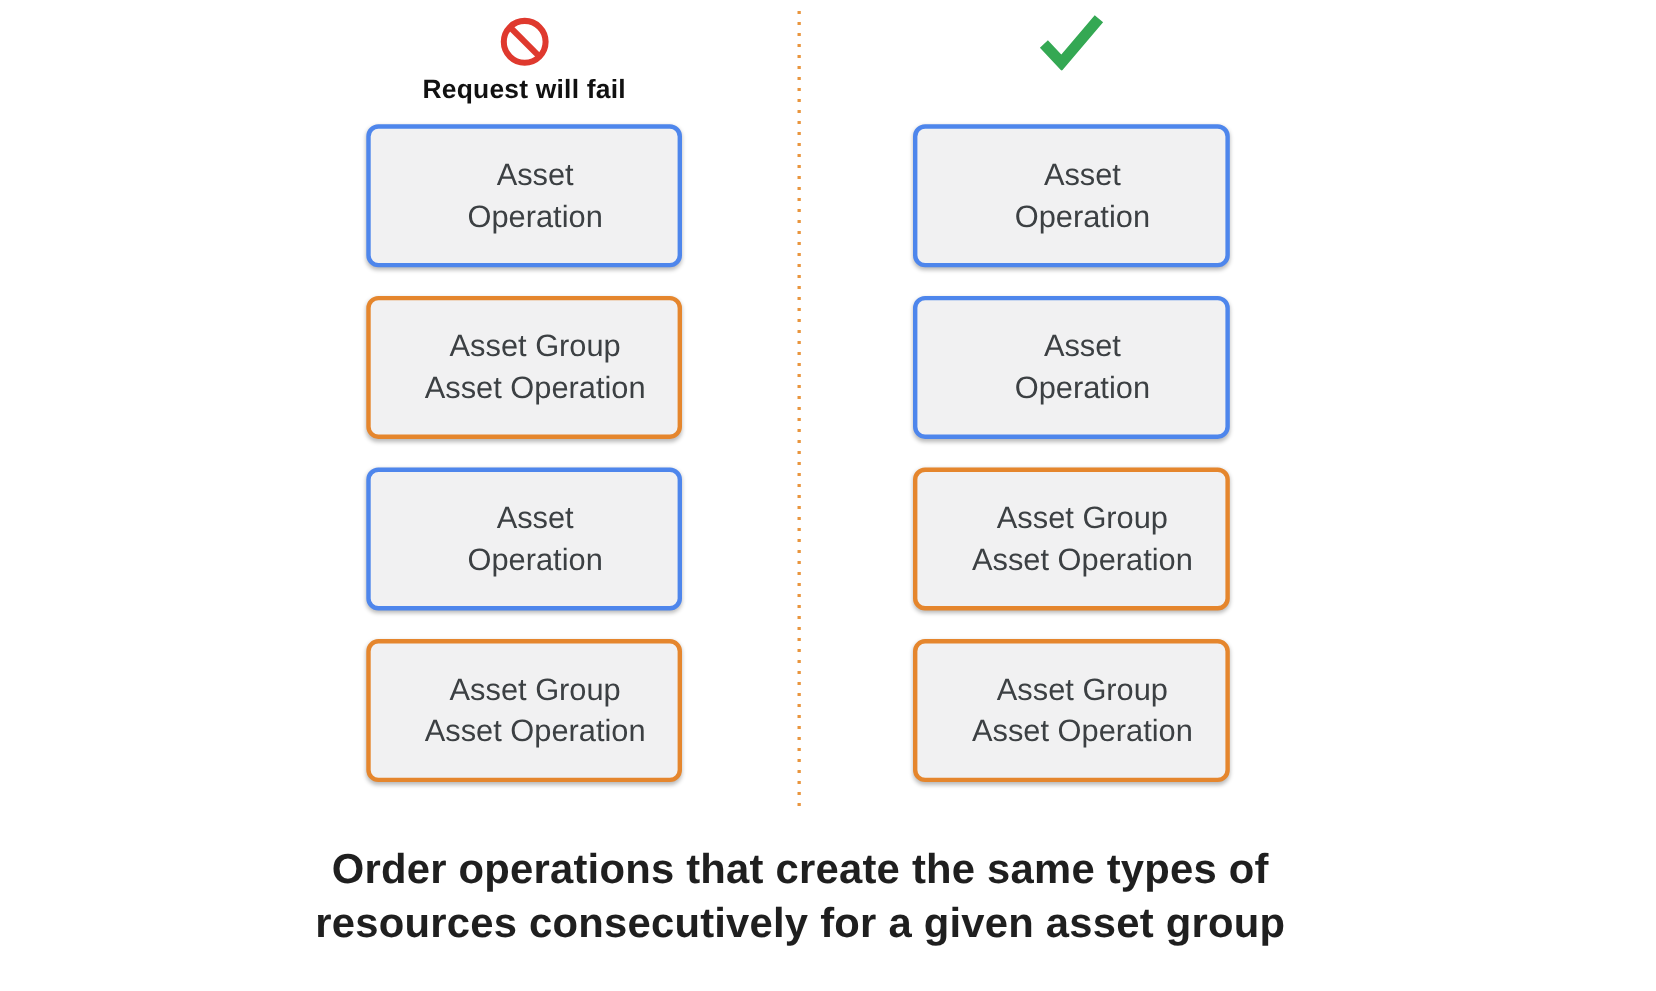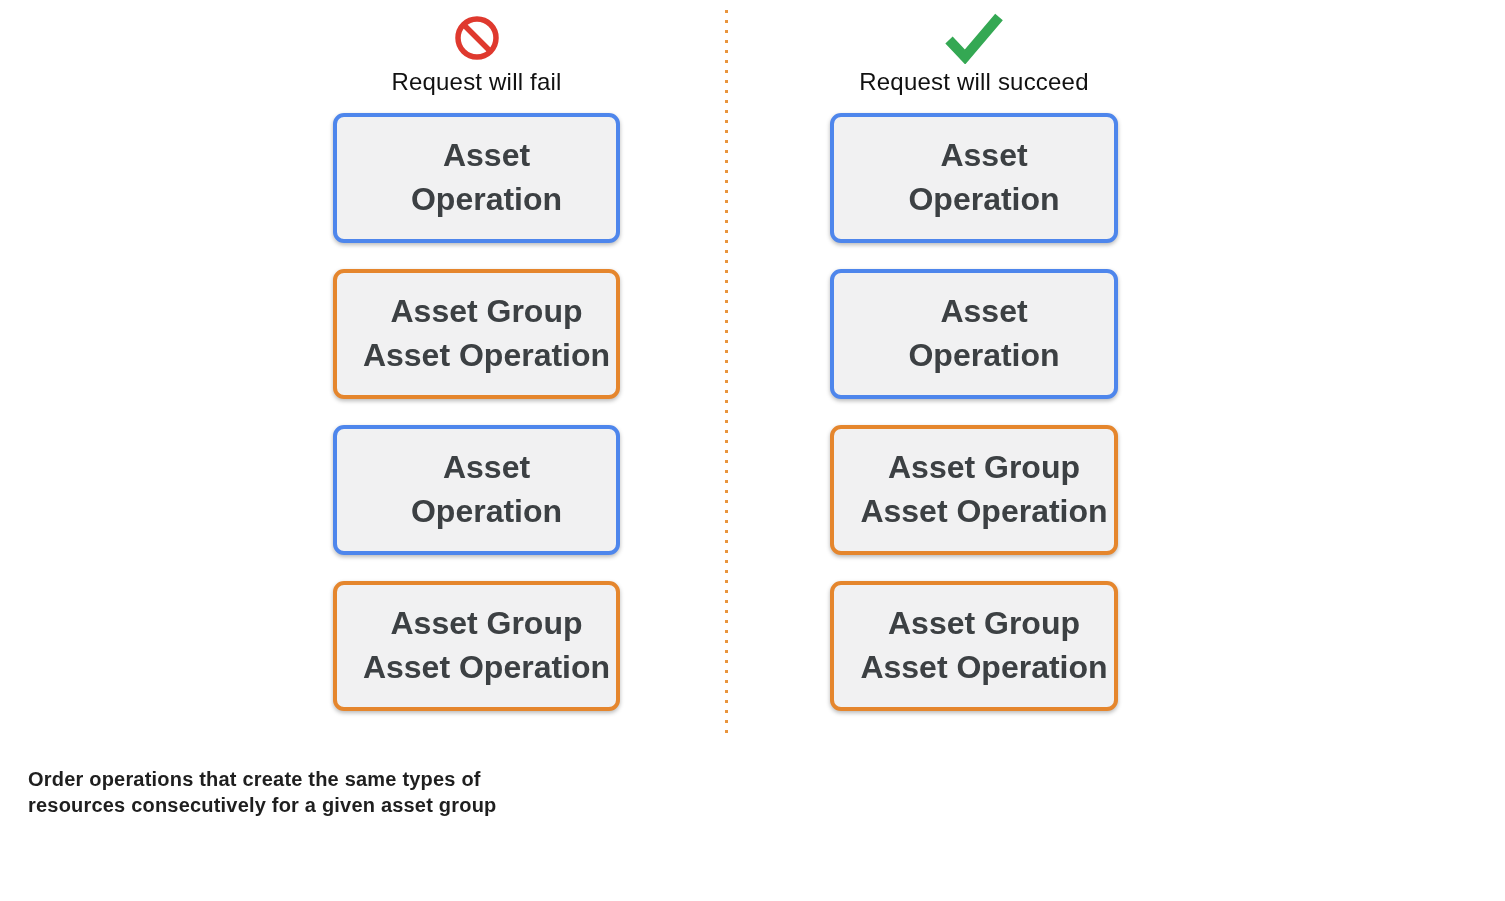--- a/index.html
+++ b/index.html
@@ -30,42 +30,42 @@
   }
   .col-header .icon-wrap{
     height:56px;
     display:flex;
     align-items:center;
     justify-content:center;
   }
   .col-header .header-label{
     margin-top:2px;
     font-size:24px;
-    font-weight:400;
+    font-weight:700;
     color:var(--heading);
     letter-spacing:0.2px;
     white-space:nowrap;
   }
   .header-fail{left:333px;width:287px;}
   .header-succeed{left:830px;width:288px;}
 
   .box{
     position:absolute;
     width:287px;
     height:130px;
     background:var(--box-fill);
     border:4px solid var(--blue);
     border-radius:11px;
     box-shadow:0 2px 4px rgba(0,0,0,0.28);
     display:flex;
     align-items:center;
     justify-content:center;
     text-align:center;
-    font-size:32px;
-    font-weight:700;
+    font-size:28px;
+    font-weight:400;
     line-height:1.36;
     color:var(--box-text);
     white-space:pre-line;
     padding-left:20px;
   }
   .box[data-type="asset-group-asset-operation"]{
     border-color:var(--orange);
     text-align:center;
   }
   .col-fail .box{left:333px;}
@@ -87,28 +87,27 @@
       var(--divider) 3px,
       transparent 3px,
       transparent 10px
     );
   }
   .caption{
     position:absolute;
     top:767px;
     left:0;
     width:1455px;
-    text-align:left;
-    font-size:20px;
+    text-align:center;
+    font-size:38px;
     font-weight:700;
     line-height:1.29;
     color:var(--caption);
     white-space:pre-line;
     letter-spacing:0.2px;
-    margin-left:28px;
   }
   .prohibition-icon circle,
   .prohibition-icon line{
     stroke:var(--fail-red);
   }
   .checkmark-icon polyline{
     stroke:var(--succeed-green);
   }
 </style>
 </head>
@@ -125,21 +124,20 @@
     </div>
     <div class="header-label">Request will fail</div>
   </div>
 
   <div class="col-header header-succeed">
     <div class="icon-wrap">
       <svg class="checkmark-icon" width="62" height="52" viewBox="0 0 62 52" fill="none">
         <polyline points="6,28 22,45 56,5" stroke-width="10" fill="none" stroke-linecap="butt" stroke-linejoin="miter"></polyline>
       </svg>
     </div>
-    <div class="header-label">Request will succeed</div>
   </div>
 
   <div class="col-fail">
     <div class="box row-0" data-type="asset-operation">Asset
 Operation</div>
     <div class="box row-1" data-type="asset-group-asset-operation">Asset Group
 Asset Operation</div>
     <div class="box row-2" data-type="asset-operation">Asset
 Operation</div>
     <div class="box row-3" data-type="asset-group-asset-operation">Asset Group

